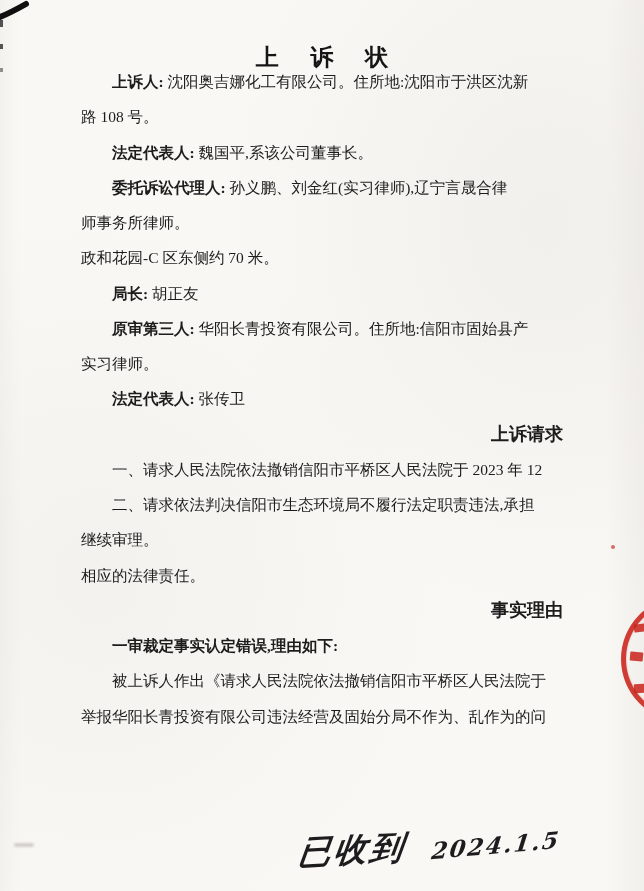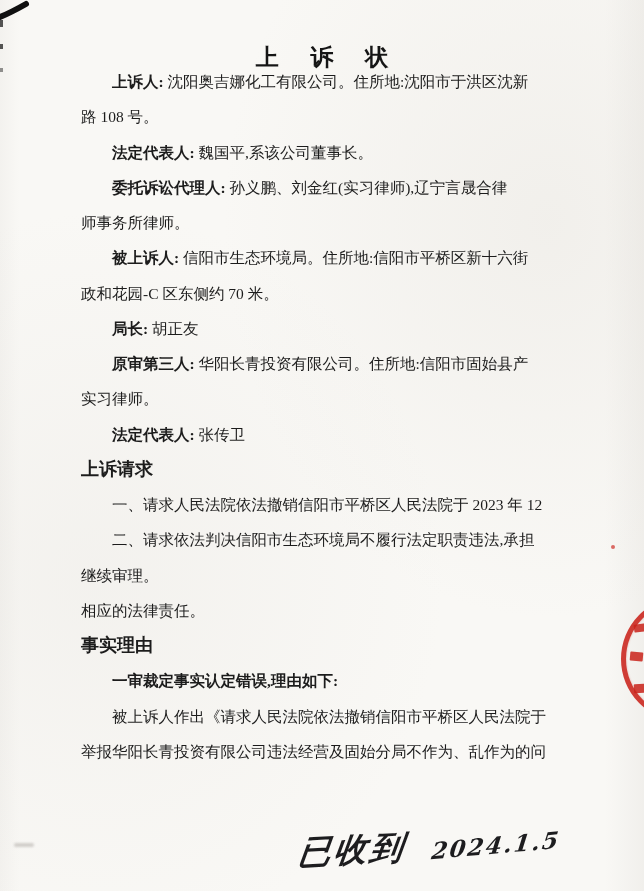--- a/index.html
+++ b/index.html
@@ -37,21 +37,21 @@
     font-size:15.5px;
   }
   .line{
     height:35.25px;
     line-height:35.25px;
     white-space:nowrap;
   }
   .indent{ text-indent:31px; }
   .label{ font-weight:700;margin-top:12px; }
   .heading{
-    text-align:left;
+    text-align:right;
     font-weight:700;
     font-size:18px;
   }
   .bold{ font-weight:700; }
   
   .handwriting{
     position:absolute;
     top:824px;left:298px;
     display:flex;
     align-items:baseline;
@@ -132,21 +132,20 @@
   <div class="edge-tick tick3"></div>
 
   <h1 class="title">上 诉 状</h1>
 
   <div class="docbody">
     <div class="line indent"><span class="label">上诉人:</span><span> 沈阳奥吉娜化工有限公司。住所地:沈阳市于洪区沈新</span></div>
     <div class="line"><span>路 108 号。</span></div>
     <div class="line indent"><span class="label">法定代表人:</span><span> 魏国平,系该公司董事长。</span></div>
     <div class="line indent"><span class="label">委托诉讼代理人:</span><span> 孙义鹏、刘金红(实习律师),辽宁言晟合律</span></div>
     <div class="line"><span>师事务所律师。</span></div>
-    <div class="line indent"><span class="label">被上诉人:</span><span> 信阳市生态环境局。住所地:信阳市平桥区新十六街</span></div>
     <div class="line"><span>政和花园-C 区东侧约 70 米。</span></div>
     <div class="line indent"><span class="label">局长:</span><span> 胡正友</span></div>
     <div class="line indent"><span class="label">原审第三人:</span><span> 华阳长青投资有限公司。住所地:信阳市固始县产</span></div>
     <div class="line"><span>实习律师。</span></div>
     <div class="line indent"><span class="label">法定代表人:</span><span> 张传卫</span></div>
     <div class="line heading">上诉请求</div>
     <div class="line indent"><span>一、请求人民法院依法撤销信阳市平桥区人民法院于 2023 年 12</span></div>
     <div class="line indent"><span>二、请求依法判决信阳市生态环境局不履行法定职责违法,承担</span></div>
     <div class="line"><span>继续审理。</span></div>
     <div class="line"><span>相应的法律责任。</span></div>

